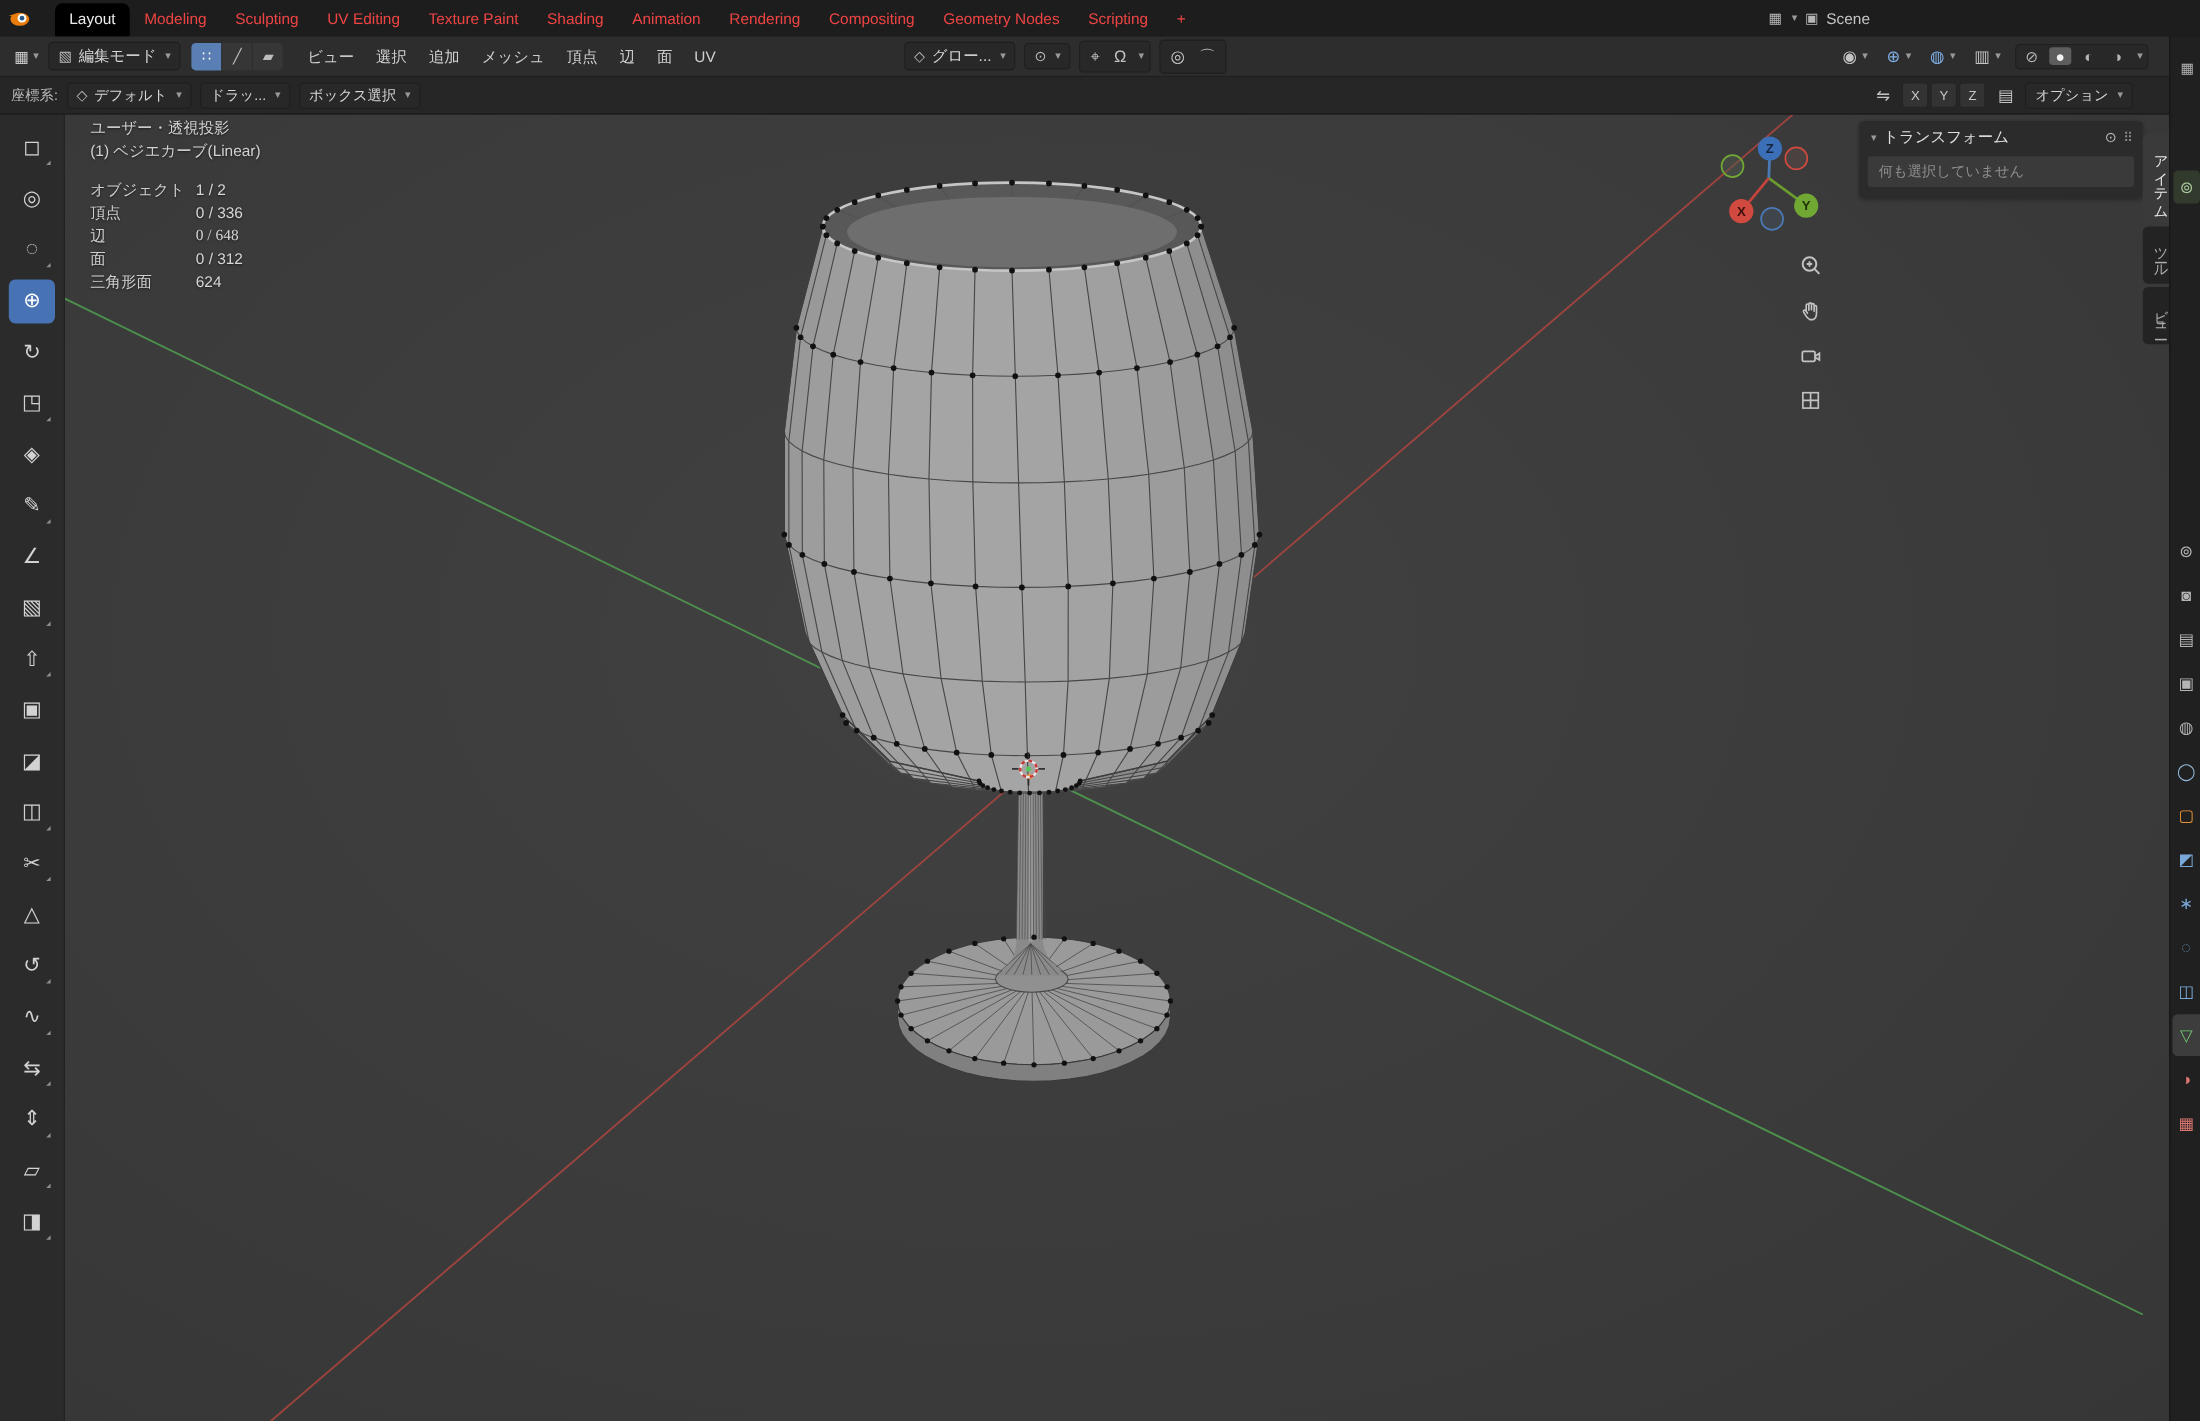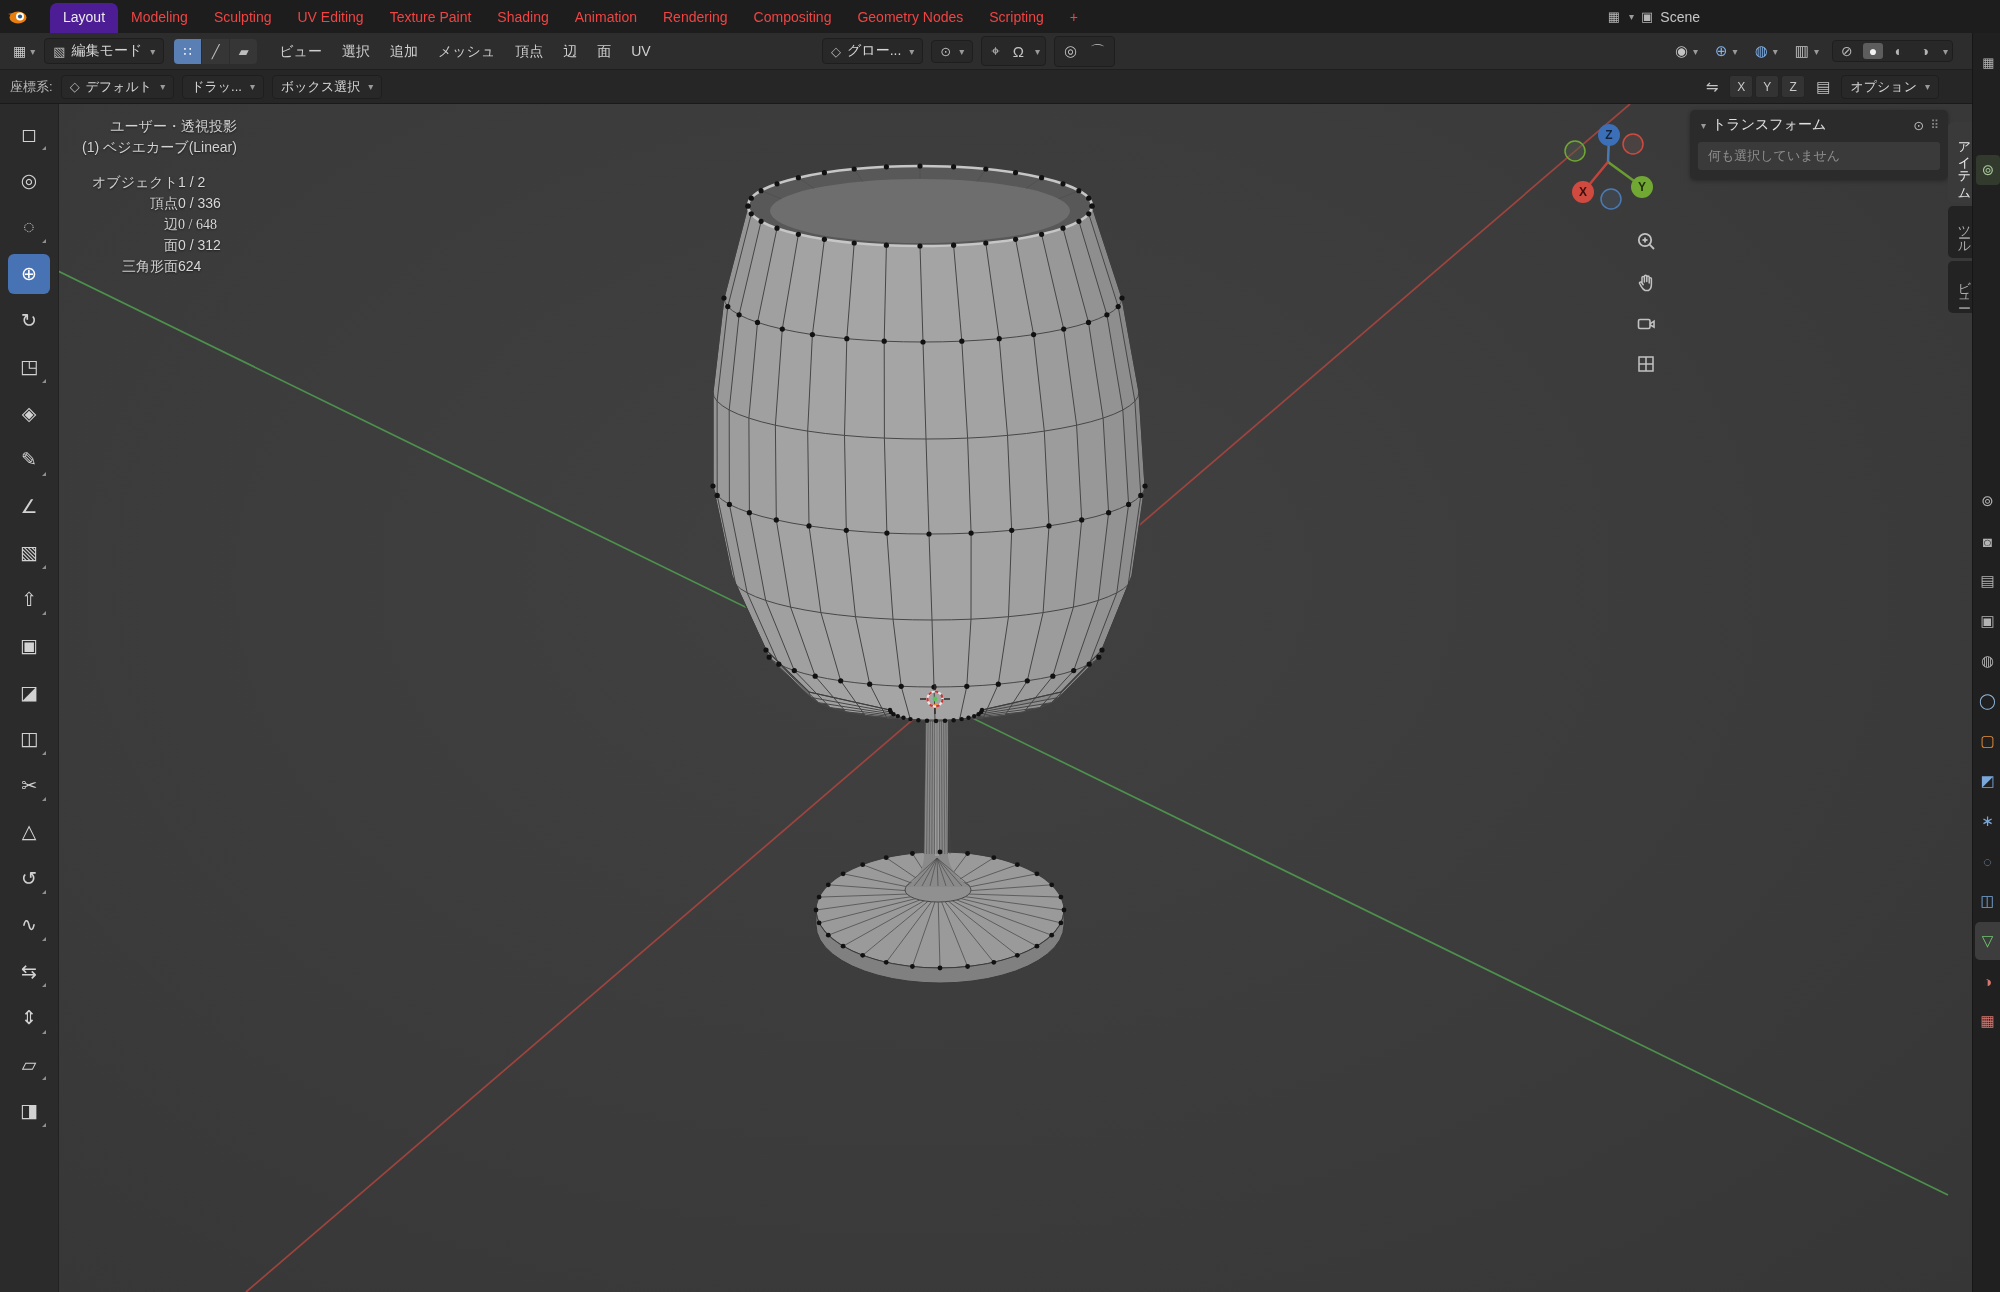--- a/index.html
+++ b/index.html
@@ -8,21 +8,21 @@
        -webkit-font-smoothing:antialiased;}
   .app{position:absolute;inset:0;}
   
   .topbar{position:absolute;top:0;left:0;right:0;height:33px;background:#1d1d1d;
           display:flex;align-items:center;z-index:40;}
   .blender-logo{width:34px;height:33px;display:flex;align-items:center;justify-content:center;}
   .tb-menus{display:flex;align-items:center;}
   .menu-item{color:#cfcfcf;font-size:14px;padding:0 11px;line-height:33px;cursor:default;}
   .ws-tabs{display:flex;margin-left:16px;height:33px;align-items:flex-end;}
   .ws-tab{font-size:14px;color:#ef4444;padding:6px 13px 8px;border-radius:7px 7px 0 0;white-space:nowrap;}
-  .ws-tab.active{background:#4c1d95;color:#ececec;}
+  .ws-tab.active{background:#000000;color:#ececec;}
   .topbar-right{margin-left:auto;display:flex;align-items:center;gap:7px;padding-right:300px;
                 color:#c5c5c5;font-size:14px;}
   .tb-icon{font-size:13px;color:#b5b5b5;}
   .chev{font-size:10px;color:#9a9a9a;margin-left:2px;}
   
   .hdr{position:absolute;top:33px;left:0;width:1973px;height:36px;background:#2d2d2d;
        border-bottom:1px solid #1e1e1e;display:flex;align-items:center;z-index:35;}
   .hdr-left{display:flex;align-items:center;padding-left:8px;gap:4px;}
   .editor-btn{background:#2d2d2d;border:none;color:#c8c8c8;display:flex;align-items:center;
               gap:2px;font-size:14px;padding:3px 5px;border-radius:4px;}
@@ -64,22 +64,22 @@
   .tool-btn{width:42px;height:40px;border-radius:6px;display:flex;align-items:center;
             justify-content:center;color:#d2d2d2;font-size:19px;position:relative;flex:0 0 auto;}
   .tool-btn.active{background:#4772b3;color:#ffffff;}
   .tool-btn.fly::after{content:"";position:absolute;right:4px;bottom:4px;width:0;height:0;
             border-left:4px solid transparent;border-bottom:4px solid #8f8f8f;}
   
   .viewport{position:absolute;left:58px;top:104px;right:27px;bottom:0;
             background:radial-gradient(ellipse at 45% 40%, #414141 0%, #3b3b3b 60%, #363636 100%);
             overflow:hidden;}
   #scene-svg{position:absolute;inset:0;pointer-events:none;}
-  .vp-overlay{position:absolute;left:24px;top:12px;font-size:14px;color:#d2d2d2;
-              text-shadow:0 1px 2px rgba(0,0,0,.55);line-height:21px;z-index:5;text-align:right;}
+  .vp-overlay{position:absolute;left:24px;top:2px;font-size:14px;color:#d2d2d2;
+              text-shadow:0 1px 2px rgba(0,0,0,.55);line-height:21px;z-index:5;}
   .vp-stats{margin-top:14px;}
   .stat-row{display:flex;line-height:21px;}
   .stat-label{width:96px;color:#cfcfcf;}
   .stat-value{color:#d8d8d8;}
   .gizmo{position:absolute;top:3px;left:1495px;z-index:6;}
   .gizmo text{font-size:12px;font-weight:bold;text-anchor:middle;}
   .navicons{position:absolute;left:1571px;top:120px;display:flex;flex-direction:column;gap:7px;z-index:6;}
   .nav-btn{width:34px;height:34px;border-radius:50%;display:flex;align-items:center;justify-content:center;}
   
   .npanel{position:absolute;top:6px;right:25px;width:258px;background:rgba(43,43,43,.94);

